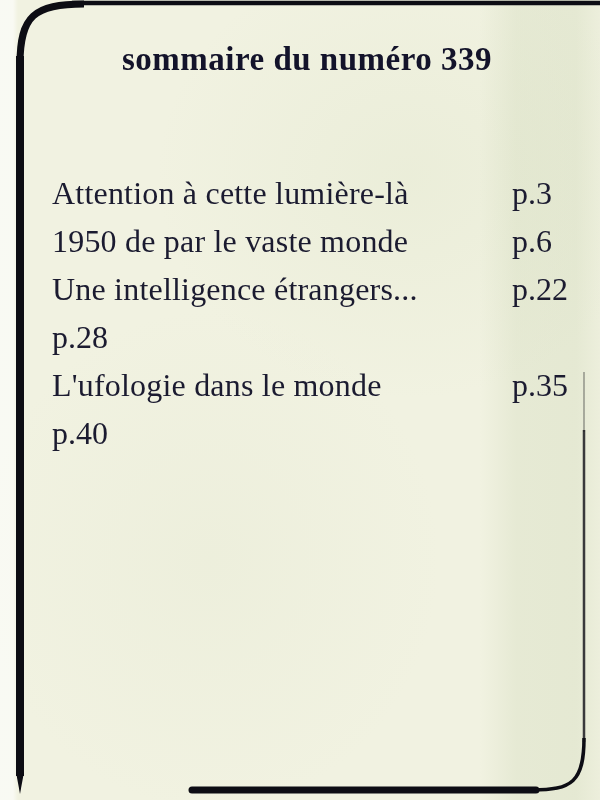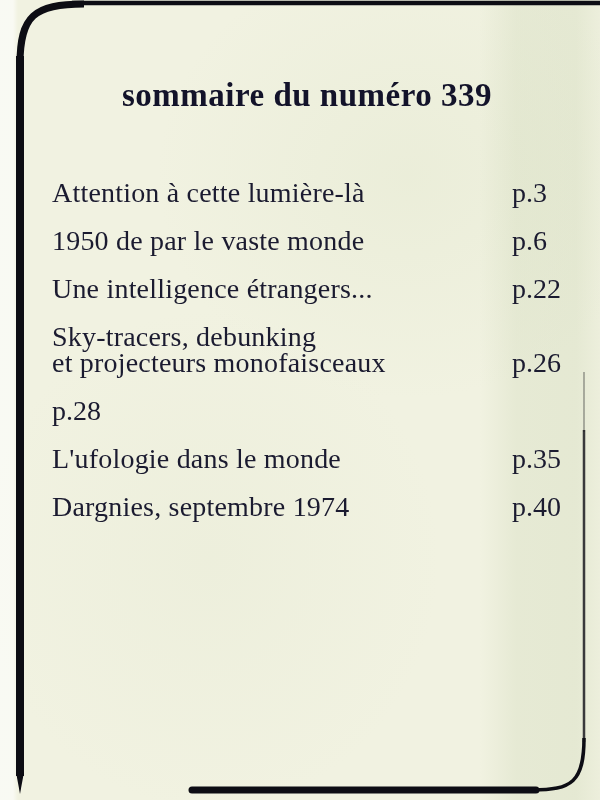--- a/index.html
+++ b/index.html
@@ -24,33 +24,32 @@
   
   .toc-heading{
     position:absolute;
     left:24px;right:10px;top:40px;
     text-align:center;
     font-weight:bold;
     font-size:33px;
     line-height:38px;
     letter-spacing:.5px;
     color:#13132a;
-    margin-top:36px;
   }
   
   .toc-list{
     position:absolute;
     left:52px;top:180px;right:14px;
   }
   .toc-row{
     display:flex;
     align-items:flex-end;
     margin-bottom:22px;
     color:#1b1b30;
-    font-size:28px;
+    font-size:32px;
   }
   .toc-title{width:460px;}
   .toc-line{display:block;line-height:26px;letter-spacing:.2px;}
   .toc-page{line-height:26px;white-space:nowrap;}
 </style>
 </head>
 <body>
 
 <div class="page">
 
@@ -93,45 +92,34 @@
 
 
     <div class="toc-row">
       <div class="toc-title">
         <span class="toc-line">Une intelligence étrangers...</span>
         <span class="toc-line"></span>
       </div>
       <div class="toc-page">p.22</div>
     </div>
 
-    <div class="toc-row">
-      <div class="toc-title">
-        <span class="toc-line">Sky-tracers, debunking</span>
-        <span class="toc-line">et projecteurs monofaisceaux</span>
-      </div>
-      <div class="toc-page">p.26</div>
-    </div>
 
     <div class="toc-row">
       <div class="toc-page">p.28</div>
     </div>
 
     <div class="toc-row">
       <div class="toc-title">
         <span class="toc-line">L'ufologie dans le monde</span>
         <span class="toc-line"></span>
       </div>
       <div class="toc-page">p.35</div>
     </div>
 
 
 
     <div class="toc-row">
-      <div class="toc-title">
-        <span class="toc-line">Dargnies, septembre 1974</span>
-        <span class="toc-line"></span>
-      </div>
       <div class="toc-page">p.40</div>
     </div>
 
 
   </div>
 </div>
 
 </body></html>

